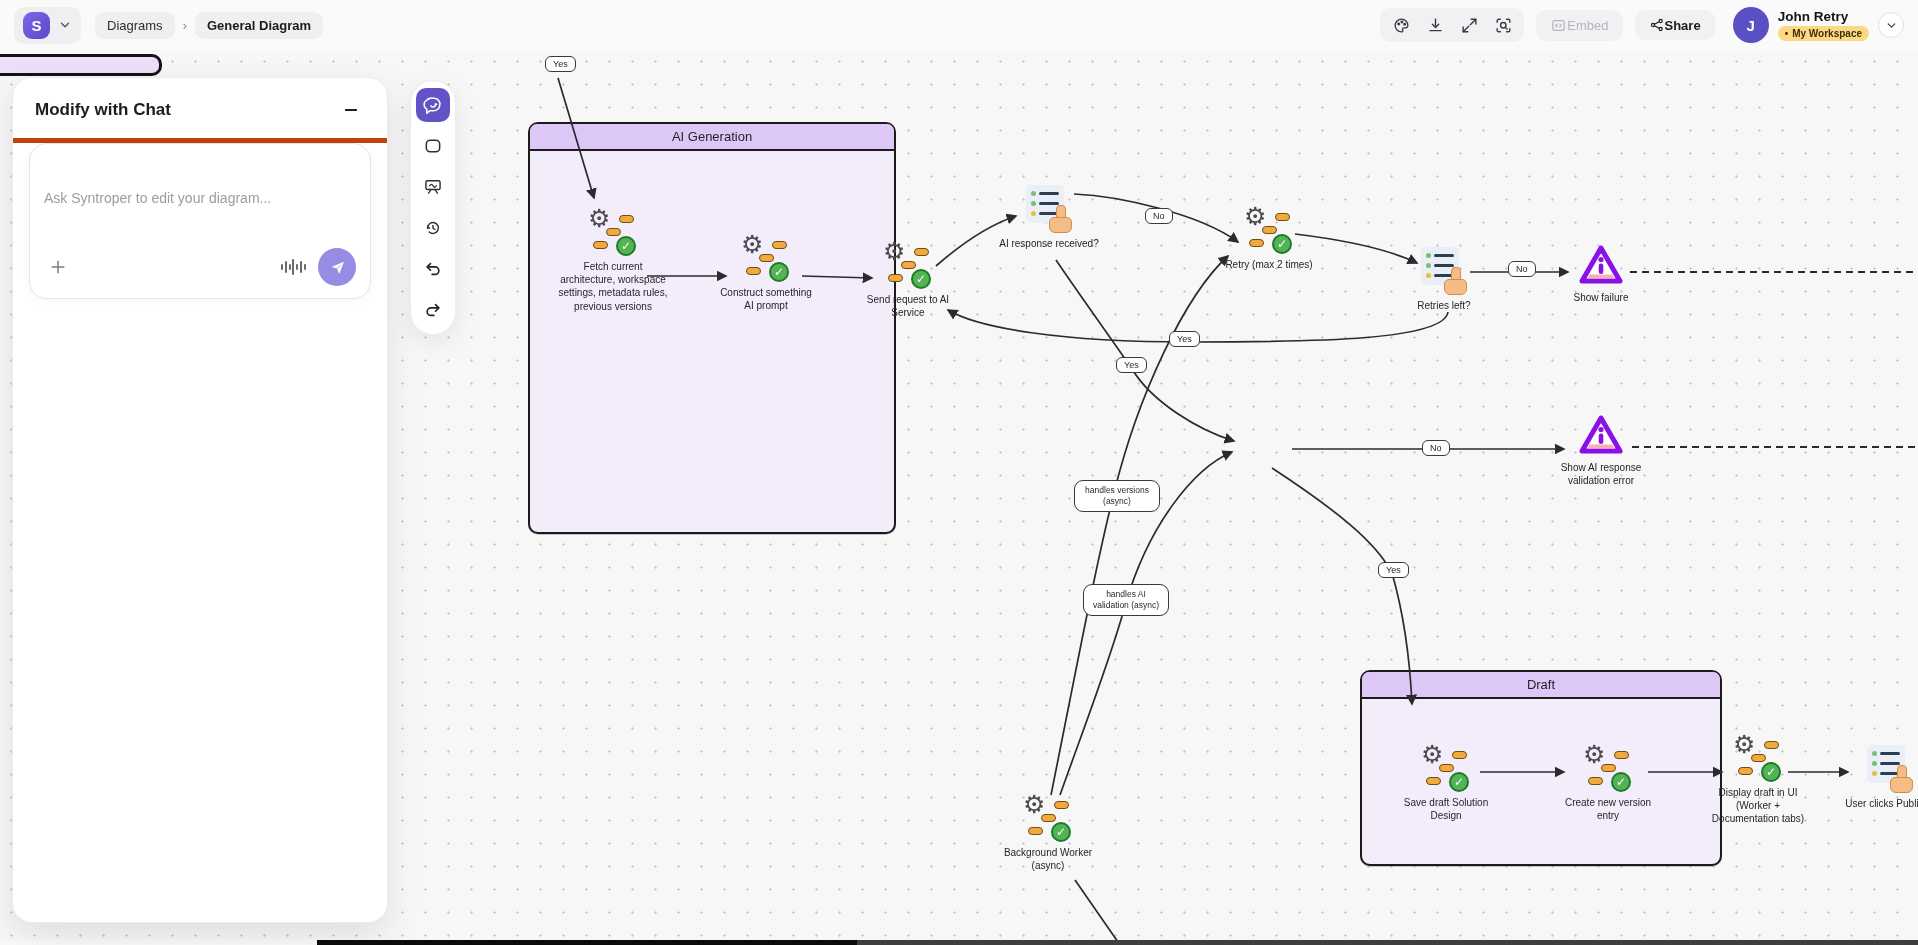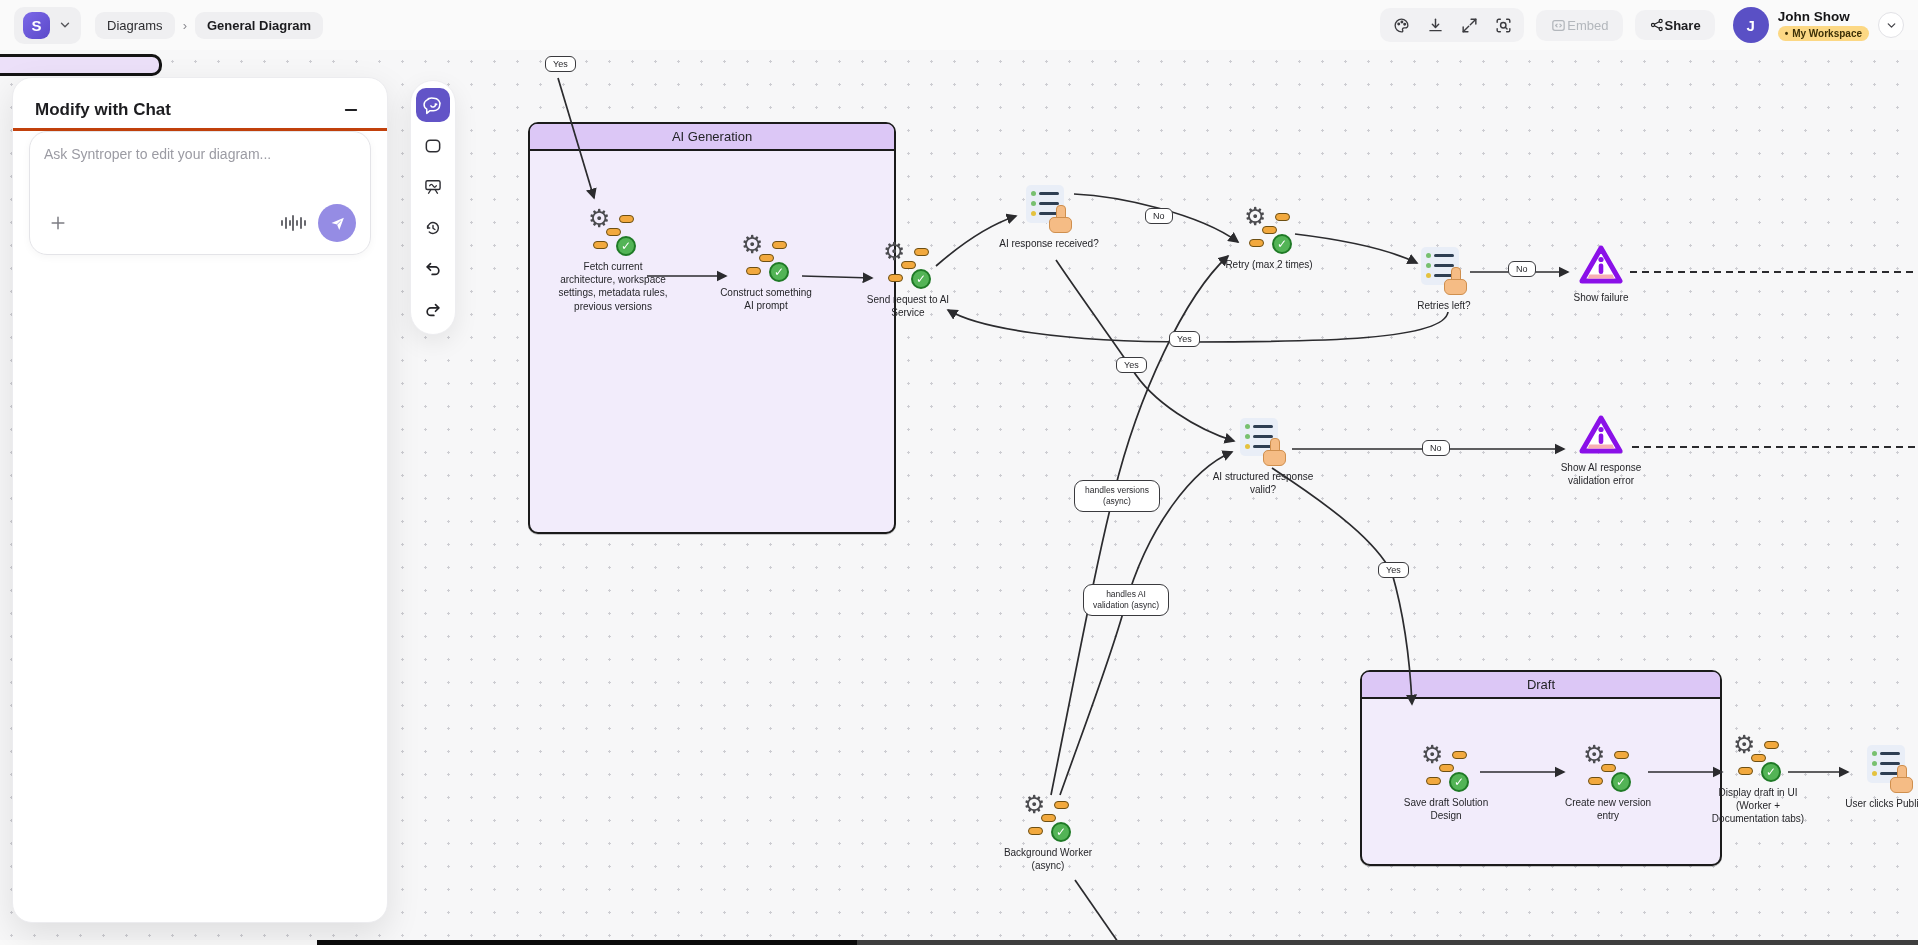--- a/index.html
+++ b/index.html
@@ -86,30 +86,30 @@
 
   .chip { position:absolute; background:#fff; border:1.4px solid #3a3a3e; border-radius:6px;
     padding:2px 7px; font-size:9px; color:#2a2a2e; z-index:4; text-align:center; cursor:pointer; }
   .chip.wide { border-radius:9px; padding:4px 8px; font-size:8.5px; max-width:86px; line-height:1.3; }
 
   
   .chat-panel { position:absolute; left:12px; top:77px; width:376px; height:846px;
     background:#fff; border:1px solid #ececef; border-radius:20px; z-index:20;
     box-shadow:0 12px 34px rgba(0,0,0,.10); display:flex; flex-direction:column; }
   .cp-head { display:flex; align-items:center; justify-content:space-between;
-    padding:18px 22px 4px; border-bottom:3px solid #c2410c; }
+    padding:18px 22px 14px; border-bottom:5px solid #c2410c; }
   .cp-title { font-size:17px; font-weight:700; color:#1c1c1f; }
   .cp-collapse { width:28px; height:28px; display:flex; align-items:center; justify-content:center;
     cursor:pointer; color:#222; border-radius:6px; }
   .cp-body { padding:20px 22px; font-size:14px; color:#333338; line-height:1.5; flex:1; }
   .cp-inputcard { margin:0 16px 16px; border:1px solid #e4e4e8; border-radius:18px;
     padding:14px 14px 12px; display:flex; flex-direction:column; gap:34px;
     box-shadow:0 2px 8px rgba(0,0,0,.04); }
   .cp-input { border:none; outline:none; resize:none; font-size:14px; color:#0c4a6e;
-    font-family:inherit; height:24px; }
+    font-family:inherit; height:24px;margin-top:32px; }
   .cp-input::placeholder { color:#9b9ba3; }
   .cp-inputrow { display:flex; align-items:center; }
   .cp-plus { width:28px; height:28px; display:flex; align-items:center; justify-content:center;
     color:#7c7c83; cursor:pointer; }
   .cp-wave { margin-left:auto; margin-right:12px; display:flex; align-items:center; color:#5a5a60; cursor:pointer; }
   .send-btn { width:38px; height:38px; border-radius:50%; background:#958ce4; display:flex;
     align-items:center; justify-content:center; cursor:pointer; }
 
   
   .palette { position:absolute; left:410px; top:80px; width:46px; background:#fff;
@@ -192,21 +192,21 @@
           <circle cx="6" cy="12" r="2.3"></circle>
           <circle cx="17.5" cy="6" r="2.3"></circle>
           <circle cx="17.5" cy="18" r="2.3"></circle>
           <path d="M8.1 10.9l7.3-3.8M8.1 13.1l7.3 3.8"></path>
         </svg>
       <span>Share</span>
     </div>
     <div class="user-cluster">
       <div class="avatar">J</div>
       <div class="user-meta">
-        <div class="user-name">John Show</div>
+        <div class="user-name">John Retry</div>
         <div class="ws-badge">
           <span>•</span>
           <span>My Workspace</span>
         </div>
       </div>
       <div class="chev-circle">
         <svg class="ic" width="13" height="13" viewBox="0 0 24 24" fill="none" stroke="currentColor" stroke-width="2.4" stroke-linecap="round" stroke-linejoin="round">
             <path d="M6 9l6 6 6-6"></path>
           </svg>
       </div>
@@ -336,40 +336,20 @@
   </div>
   <div class="node" style="left:1601px; top:193px;">
     <svg width="48" height="44" viewBox="0 0 48 44">
         <path d="M24 5 L43 38 H5 Z" fill="#ffffff" stroke="#8a10e8" stroke-width="5" stroke-linejoin="round"></path>
         <path d="M12.5 31.5 h23 l1.8 4 H10.7 Z" fill="#f7aeb4"></path>
         <circle cx="24" cy="16.5" r="2.6" fill="#8a10e8"></circle>
         <rect x="21.7" y="20.5" width="4.6" height="10.5" rx="2.2" fill="#8a10e8"></rect>
       </svg>
     <div class="nlabel" style="width:90px;">Show failure</div>
   </div>
-  <div class="node" style="left:1263px; top:368px;">
-    <div class="dicon">
-      <div class="dpanel">
-          <div class="drow">
-            <span class="ddot g"></span>
-            <span class="dbar"></span>
-          </div>
-          <div class="drow">
-            <span class="ddot g"></span>
-            <span class="dbar"></span>
-          </div>
-          <div class="drow">
-            <span class="ddot y"></span>
-            <span class="dbar"></span>
-          </div>
-        </div>
-      <div class="dhand"></div>
-    </div>
-    <div class="nlabel" style="width:110px;">AI structured response valid?</div>
-  </div>
   <div class="node" style="left:1601px; top:363px;">
     <svg width="48" height="44" viewBox="0 0 48 44">
         <path d="M24 5 L43 38 H5 Z" fill="#ffffff" stroke="#8a10e8" stroke-width="5" stroke-linejoin="round"></path>
         <path d="M12.5 31.5 h23 l1.8 4 H10.7 Z" fill="#f7aeb4"></path>
         <circle cx="24" cy="16.5" r="2.6" fill="#8a10e8"></circle>
         <rect x="21.7" y="20.5" width="4.6" height="10.5" rx="2.2" fill="#8a10e8"></rect>
       </svg>
     <div class="nlabel" style="width:100px;">Show AI response validation error</div>
   </div>
   <div class="node" style="left:1048px; top:748px;">

